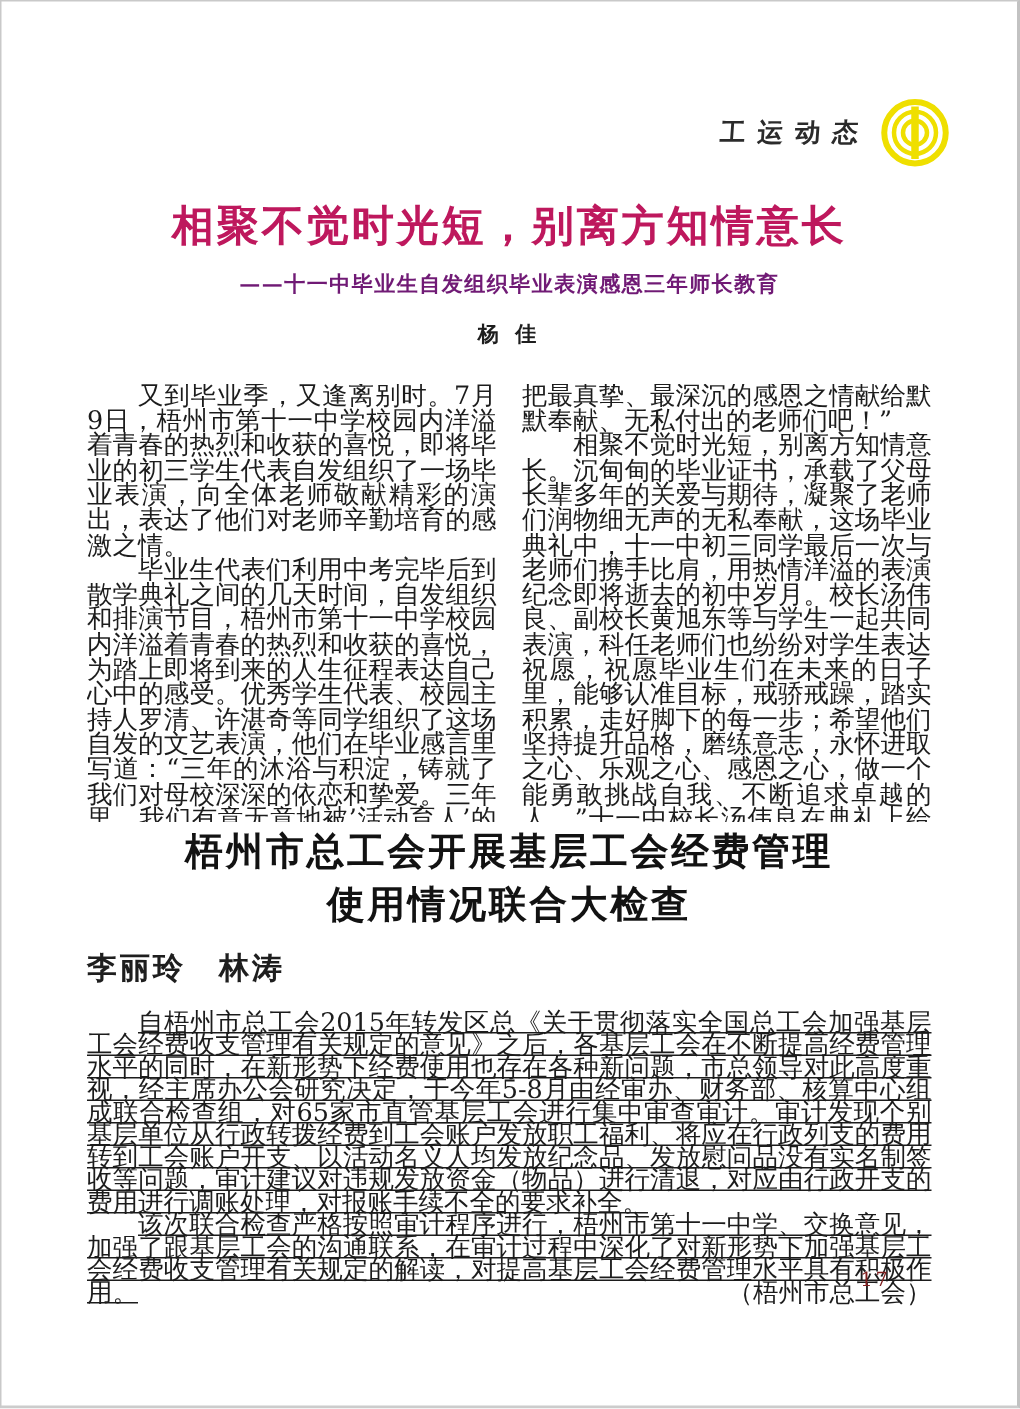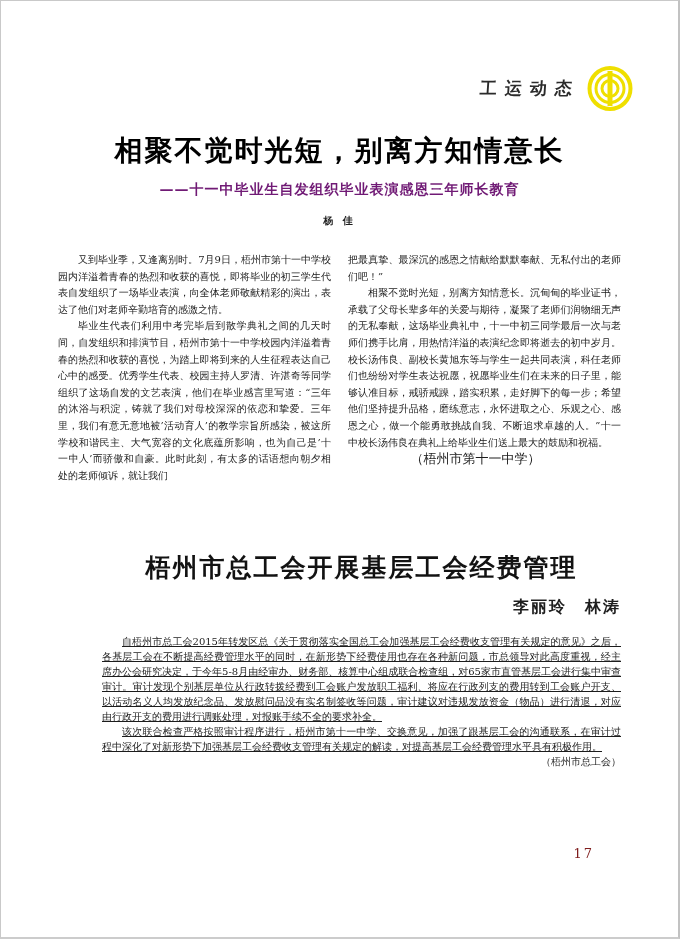--- a/index.html
+++ b/index.html
@@ -36,74 +36,74 @@
   .logo { color: #efdf00; width: 48px; height: 47px; display: inline-block; }
   .logo svg { display: block; }
 
   
   .article1 { position: absolute; left: 57px; right: 57px; top: 132px; }
   .a1-title {
     text-align: center;
     font-size: 28px;
     font-weight: bold;
     letter-spacing: 2px;
-    color: #000000;
+    color: #be185d;
     line-height: 36px;
   }
   .a1-subtitle {
     text-align: center;
     font-size: 14px;
     font-weight: bold;
     color: #701a75;
     margin-top: 12px;
     letter-spacing: 1px;
   }
   .a1-author {
     text-align: center;
-    font-size: 10px;
+    font-size: 14px;
     font-weight: bold;
     margin-top: 15px;
     letter-spacing: 3px;
   }
   .columns {
     display: flex;
     gap: 17px;
     margin-top: 24px;
     height: 292px;
     overflow: hidden;
   }
   .col { width: 50%; }
   .body-para {
-    font-size: 10px;
+    font-size: 17px;
     line-height: 16.6px;
     text-align: justify;
     color: #1c1c1c;
   }
   .indent { text-indent: 2em; }
   .a1-attribution {
     font-size: 13px;
     line-height: 16.6px;
     text-align: center;
     padding-right: 18px;
     color: #1c1c1c;
   }
 
   
-  .article2 { position: absolute; left: 57px; right: 57px; top: 549px; margin-left: 44px; }
+  .article2 { position: absolute; left: 57px; right: 57px; top: 549px; }
   .a2-title {
     text-align: center;
     font-size: 25px;
     font-weight: bold;
     letter-spacing: 2px;
     color: #121212;
     line-height: 35px;
   }
   .a2-authors {
-    text-align: right;
-    font-size: 16px;
+    text-align: left;
+    font-size: 20px;
     font-weight: bold;
     margin-top: 12px;
     letter-spacing: 2px;
   }
   .a2-body { margin-top: 16px; }
   .a2-body .body-para { line-height: 15px; text-decoration: underline; }
   .a2-body .body-para + .body-para { margin-top: 0; }
   .attr-float { float: right; }
 
   
@@ -147,20 +147,21 @@
         <p class="body-para">把最真挚、最深沉的感恩之情献给默默奉献、无私付出的老师们吧！”</p>
         <p class="body-para indent">相聚不觉时光短，别离方知情意长。沉甸甸的毕业证书，承载了父母长辈多年的关爱与期待，凝聚了老师们润物细无声的无私奉献，这场毕业典礼中，十一中初三同学最后一次与老师们携手比肩，用热情洋溢的表演纪念即将逝去的初中岁月。校长汤伟良、副校长黄旭东等与学生一起共同表演，科任老师们也纷纷对学生表达祝愿，祝愿毕业生们在未来的日子里，能够认准目标，戒骄戒躁，踏实积累，走好脚下的每一步；希望他们坚持提升品格，磨练意志，永怀进取之心、乐观之心、感恩之心，做一个能勇敢挑战自我、不断追求卓越的人。”十一中校长汤伟良在典礼上给毕业生们送上最大的鼓励和祝福。</p>
         <div class="a1-attribution">（梧州市第十一中学）</div>
       </div>
     </div>
   </div>
 
   <div class="article2">
     <div class="a2-title">
       <div>梧州市总工会开展基层工会经费管理</div>
+      <div>使用情况联合大检查</div>
     </div>
     <div class="a2-authors">李丽玲　林涛</div>
 
     <div class="a2-body">
       <p class="body-para indent">自梧州市总工会2015年转发区总《关于贯彻落实全国总工会加强基层工会经费收支管理有关规定的意见》之后，各基层工会在不断提高经费管理水平的同时，在新形势下经费使用也存在各种新问题，市总领导对此高度重视，经主席办公会研究决定，于今年5-8月由经审办、财务部、核算中心组成联合检查组，对65家市直管基层工会进行集中审查审计。审计发现个别基层单位从行政转拨经费到工会账户发放职工福利、将应在行政列支的费用转到工会账户开支、以活动名义人均发放纪念品、发放慰问品没有实名制签收等问题，审计建议对违规发放资金（物品）进行清退，对应由行政开支的费用进行调账处理，对报账手续不全的要求补全。</p>
       <p class="body-para indent">
         <span>该次联合检查严格按照审计程序进行，梧州市第十一中学、交换意见，加强了跟基层工会的沟通联系，在审计过程中深化了对新形势下加强基层工会经费收支管理有关规定的解读，对提高基层工会经费管理水平具有积极作用。</span>
         <span class="attr-float">（梧州市总工会）</span>
       </p>
     </div>

